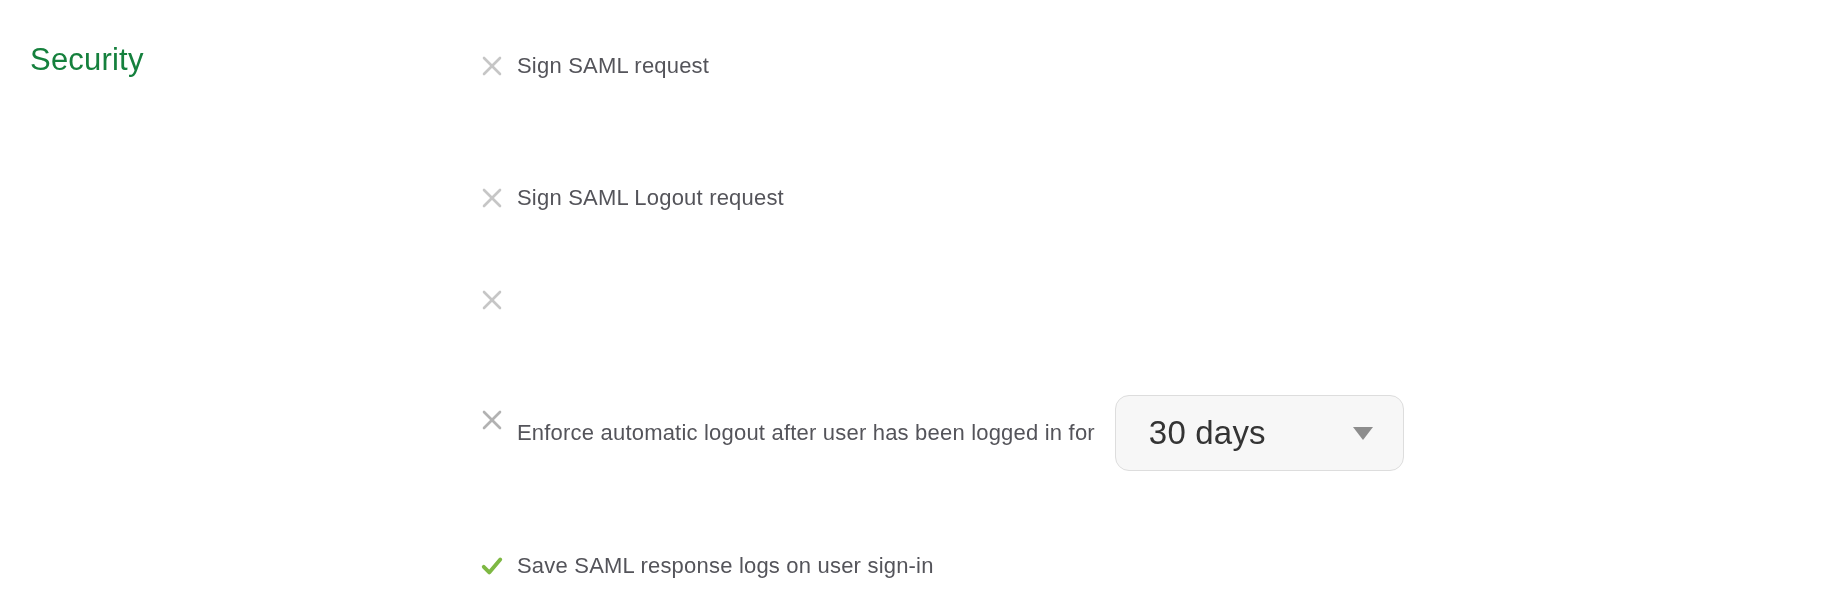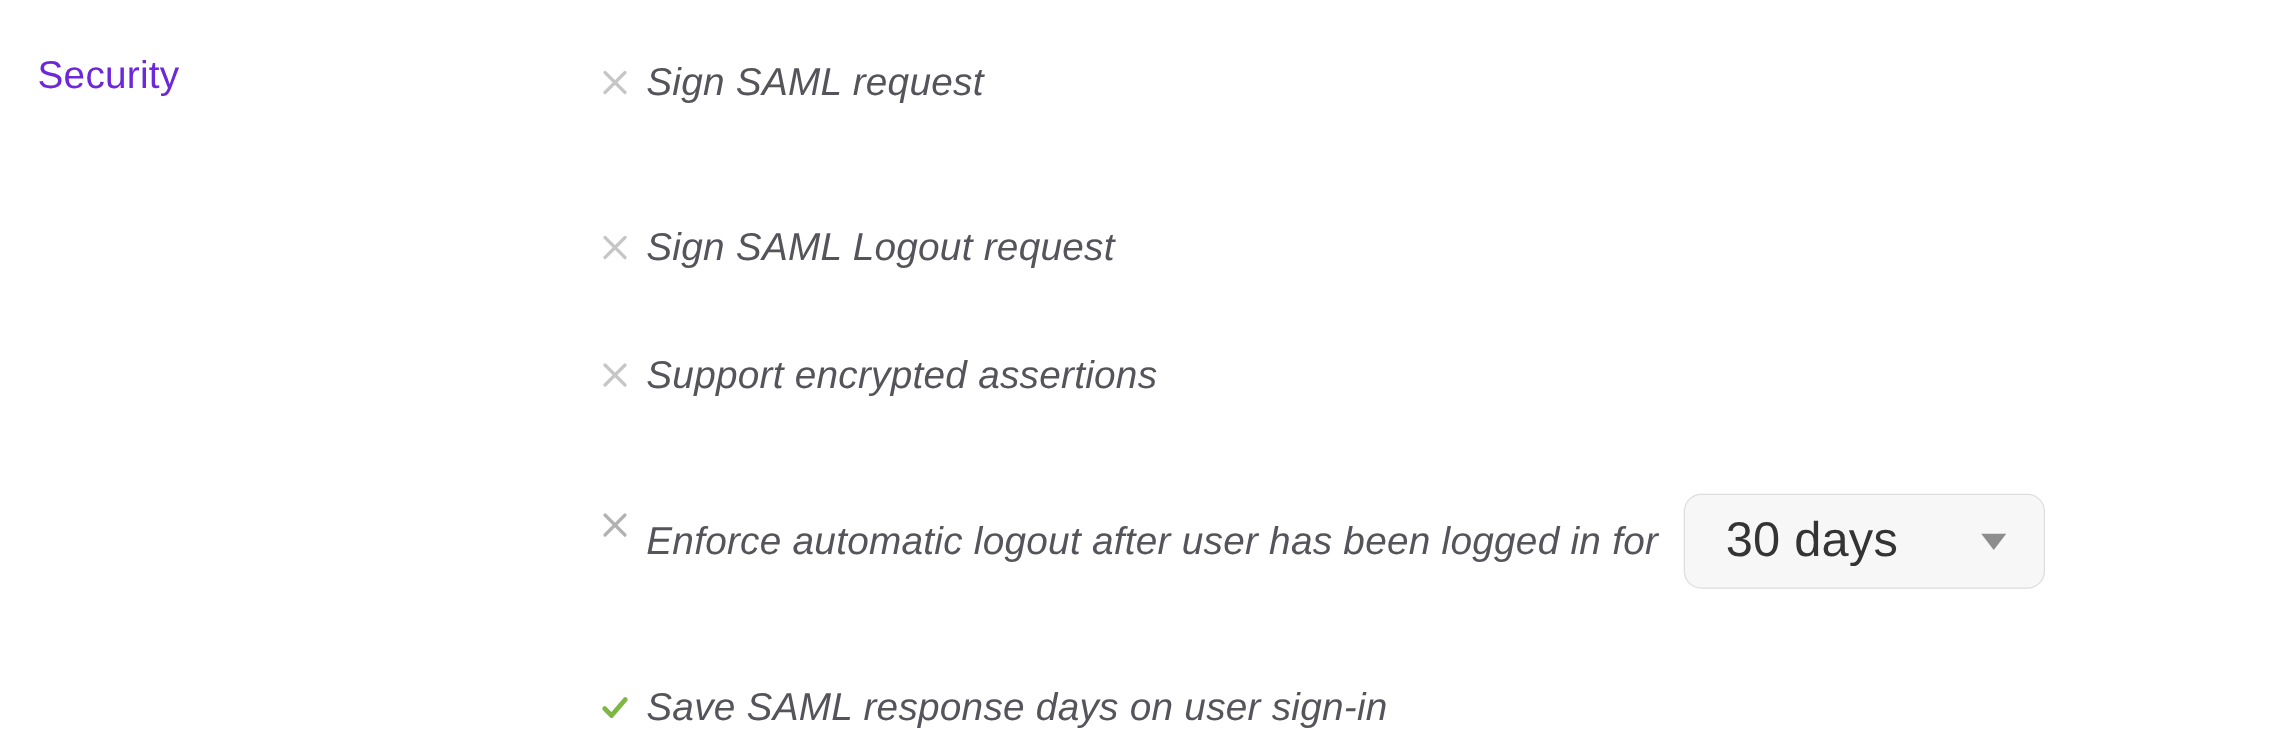--- a/index.html
+++ b/index.html
@@ -14,37 +14,36 @@
     height: 605px;
     background: #ffffff;
     overflow: hidden;
   }
   .section-label {
     position: absolute;
     left: 30px;
     top: 41px;
     font-size: 31px;
     line-height: 38px;
-    color: #6d28d9;
+    color: #15803d;
     letter-spacing: 0.2px;
   }
   .row {
     position: absolute;
     left: 481px;
     display: flex;
     align-items: center;
     gap: 14px;
     height: 42px;
     white-space: nowrap;
   }
   .row-label {
-    font-size: 31px;
+    font-size: 22px;
     color: #54545a;
     letter-spacing: 0.2px;
-    font-style: italic;
   }
   .state-icon {
     width: 22px;
     height: 22px;
     display: flex;
     align-items: center;
     justify-content: center;
     flex: 0 0 auto;
     cursor: pointer;
   }
@@ -65,21 +64,21 @@
     border: 1px solid #dddddd;
     border-radius: 14px;
     display: flex;
     align-items: center;
     justify-content: space-between;
     padding: 0 30px 0 33px;
     box-sizing: border-box;
     cursor: pointer;
   }
   .dropdown-value {
-    font-size: 39px;
+    font-size: 33px;
     color: #343434;
     letter-spacing: 0.2px;
   }
   .caret-down {
     width: 0;
     height: 0;
     border-left: 10px solid transparent;
     border-right: 10px solid transparent;
     border-top: 13px solid #8d8d8d;
   }
@@ -111,21 +110,20 @@
     <span class="row-label">Sign SAML Logout request</span>
   </div>
 
   <div class="row row-3">
     <span class="state-icon">
       <svg width="20" height="20" viewBox="0 0 20 20">
         <line x1="2" y1="2" x2="18" y2="18" stroke-width="2.6" stroke-linecap="round" stroke="#c6c6c6"></line>
         <line x1="18" y1="2" x2="2" y2="18" stroke-width="2.6" stroke-linecap="round" stroke="#c6c6c6"></line>
       </svg>
     </span>
-    <span class="row-label">Support encrypted assertions</span>
   </div>
 
   <div class="row row-4">
     <span class="state-icon">
       <svg width="20" height="20" viewBox="0 0 20 20">
         <line x1="2" y1="2" x2="18" y2="18" stroke-width="2.6" stroke-linecap="round" stroke="#b2b2b2"></line>
         <line x1="18" y1="2" x2="2" y2="18" stroke-width="2.6" stroke-linecap="round" stroke="#b2b2b2"></line>
       </svg>
     </span>
     <span class="row-label">Enforce automatic logout after user has been logged in for</span>
@@ -134,16 +132,16 @@
       <span class="caret-down"></span>
     </div>
   </div>
 
   <div class="row row-5">
     <span class="state-icon">
       <svg width="24" height="22" viewBox="0 0 24 22">
         <path d="M3 12 L9 18 L21 4" fill="none" stroke-width="4.2" stroke-linecap="round" stroke-linejoin="round" stroke="#7eb843"></path>
       </svg>
     </span>
-    <span class="row-label">Save SAML response days on user sign-in</span>
+    <span class="row-label">Save SAML response logs on user sign-in</span>
   </div>
 
 </div>
 
 </body></html>

